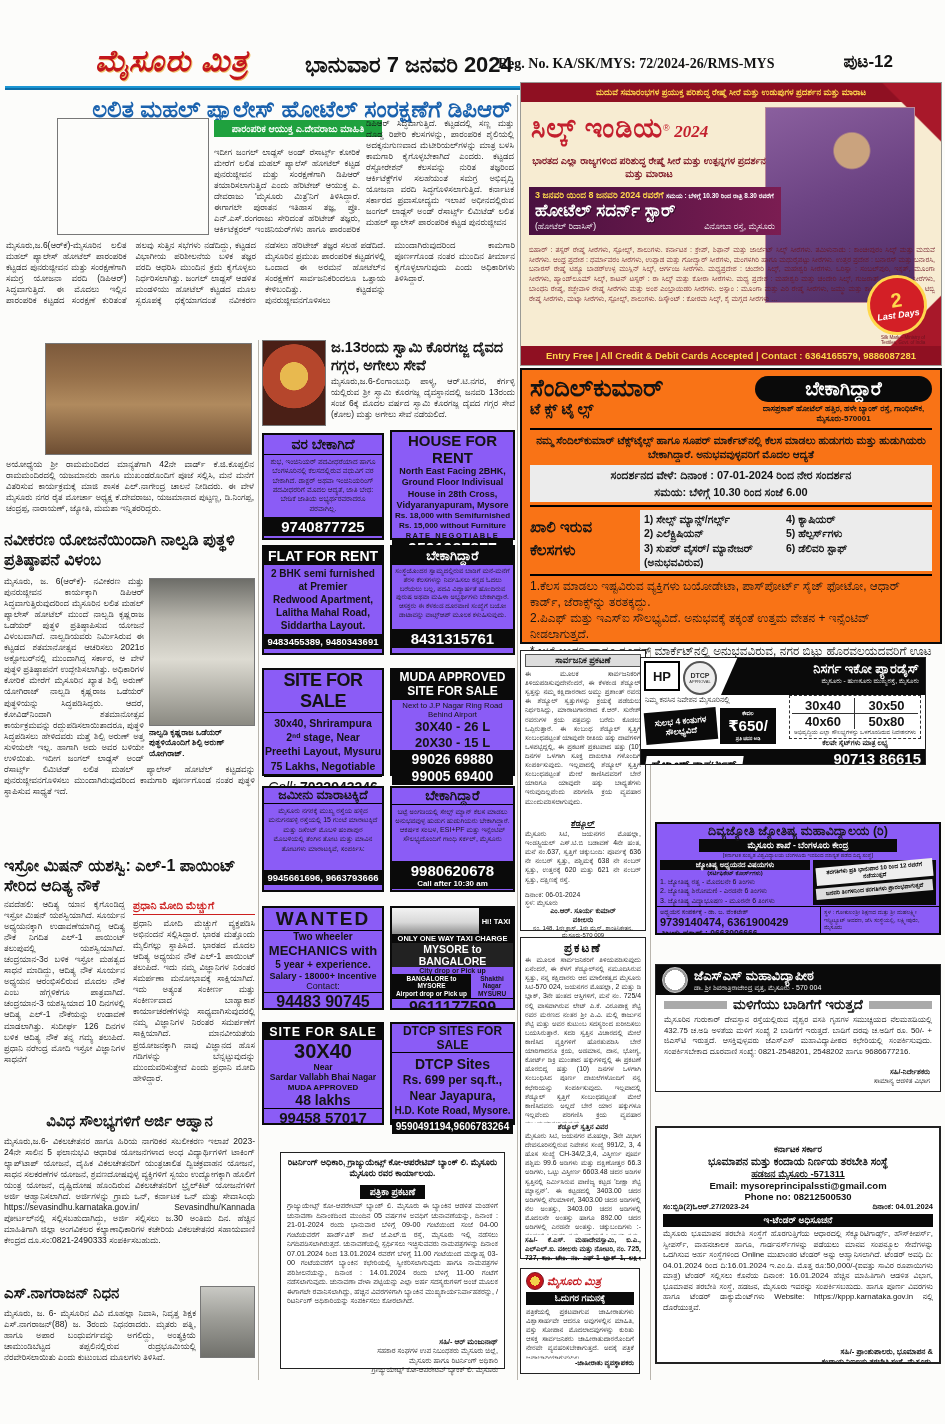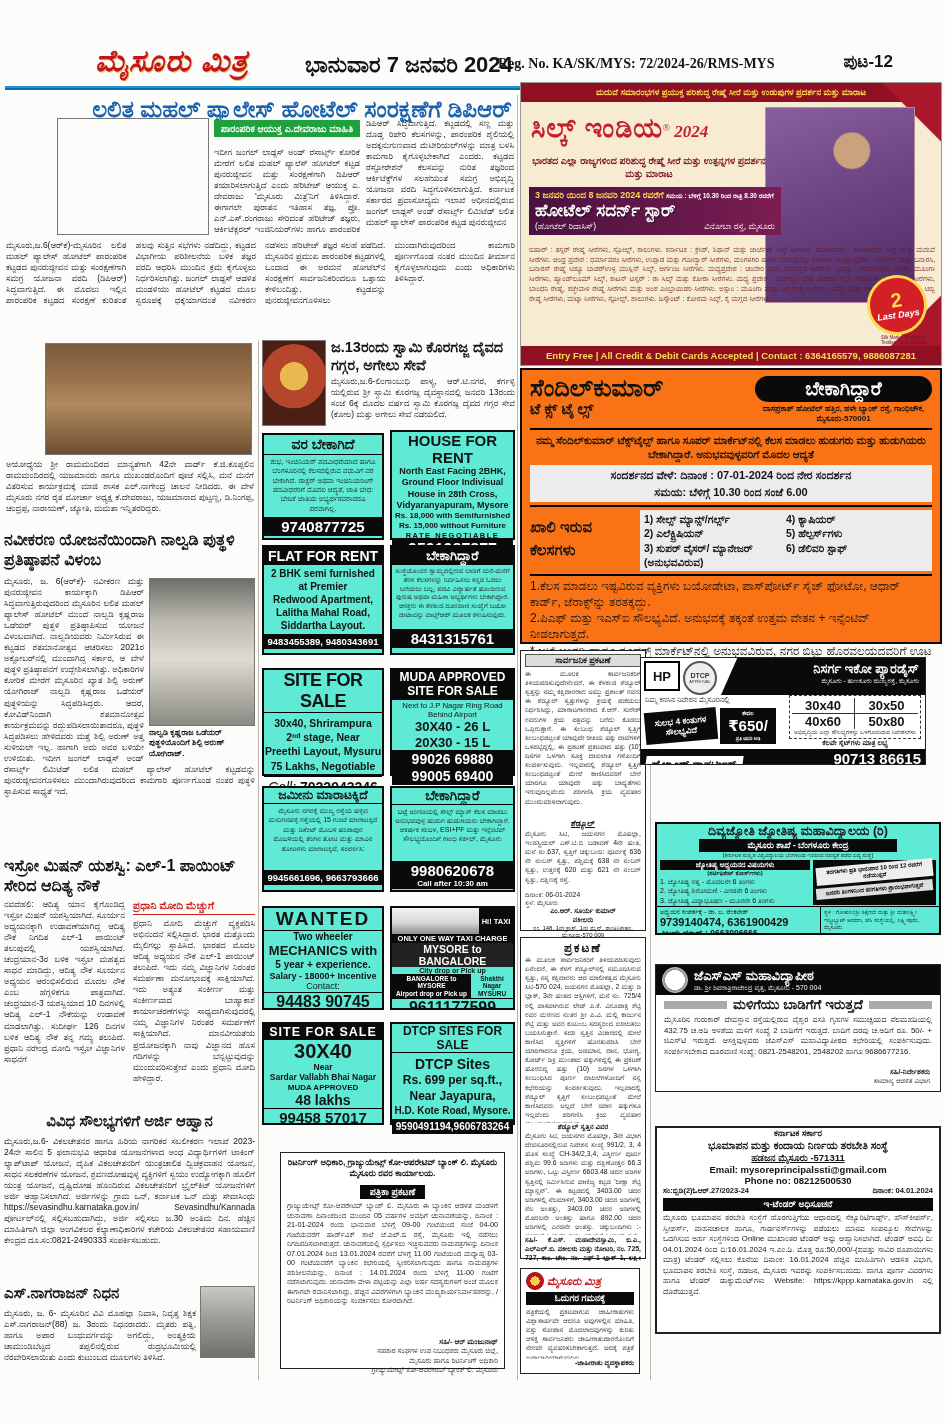--- a/index.html
+++ b/index.html
@@ -2,21 +2,21 @@
 <html><head>
 <meta charset="utf-8">
 <style>
   *{margin:0;padding:0;box-sizing:border-box}
   html,body{background:#e9e7e2}
   .page{position:relative;width:945px;height:1424px;background:#fcfcfa;margin:0 auto;
         font-family:"Liberation Sans","DejaVu Sans",sans-serif;color:#141414;overflow:hidden}
   .abs{position:absolute}
   .b{font-weight:bold}.c{text-align:center}.w{color:#fff}.j{text-align:justify}
   .bar{background:#0a0a0a;color:#fff;font-weight:bold;text-align:center}
-  .box{border:2px solid #0a0a0a;background:#5eead4}
+  .box{border:2px solid #0a0a0a;background:#8b5cf6}
   .tbox{border:1px solid #222;background:#fff}
   .rule-v{position:absolute;width:1px;background:#b9b5ad}
   
   .logo{color:#c3161c;font-size:30px;font-weight:bold;font-style:italic;letter-spacing:1px;text-shadow:1px 1px 0 #f0c36a}
   .toprule{position:absolute;left:5px;right:50px;top:86px;height:4px;background:#1b96d4;border-bottom:2px solid #0d6ea8}
   .lead-hl{color:#1a62ae;font-size:23px;font-weight:bold;line-height:1.25;text-align:center}
   .greenbox{background:#1fa13e;color:#fff;font-size:9.5px;font-weight:bold;text-align:center;padding:3px 2px;line-height:1.2}
   .news{font-size:8.5px;line-height:1.3}
   .hl2{font-size:16px;font-weight:bold;line-height:1.25;text-align:left}
   .hl3{font-size:15px;font-weight:bold;line-height:1.25}
@@ -71,21 +71,21 @@
   <div class="abs b" style="left:498px;top:56px;font-size:14px;font-family:'Liberation Serif','DejaVu Serif',serif">Reg. No. KA/SK/MYS: 72/2024-26/RMS-MYS</div>
   <div class="abs b" style="left:815px;top:52px;width:78px;text-align:right;font-size:17px">ಪುಟ-12</div>
   <div class="toprule"></div>
 
   <div class="rule-v" style="left:258px;top:340px;height:1040px"></div>
   <div class="rule-v" style="left:517px;top:95px;height:1285px"></div>
   <div class="rule-v" style="left:650px;top:650px;height:730px"></div>
 
   <div class="abs lead-hl" style="left:88px;top:95px;width:428px">ಲಲಿತ ಮಹಲ್ ಪ್ಯಾಲೇಸ್ ಹೋಟೆಲ್ ಸಂರಕ್ಷಣೆಗೆ ಡಿಪಿಆರ್</div>
   <div class="abs ph ph-palace" style="left:57px;top:118px;width:152px;height:117px"></div>
-  <div class="abs greenbox" style="left:214px;top:120px;width:146px">ಪಾರಂಪರಿಕ ಆಯುಕ್ತ ಎ.ದೇವರಾಜು ಮಾಹಿತಿ</div>
+  <div class="abs greenbox" style="left:214px;top:120px;width:168px">ಪಾರಂಪರಿಕ ಆಯುಕ್ತ ಎ.ದೇವರಾಜು ಮಾಹಿತಿ</div>
   <div class="abs news j" style="left:214px;top:147px;width:146px;height:89px;overflow:hidden">ಇದೀಗ ಜಂಗಲ್ ಲಾಡ್ಜಸ್ ಅಂಡ್ ರೆಸಾರ್ಟ್ಸ್ ಕೋರಿಕೆ ಮೇರೆಗೆ ಲಲಿತ ಮಹಲ್ ಪ್ಯಾಲೆಸ್ ಹೋಟೆಲ್ ಕಟ್ಟಡ ಪುನರುಜ್ಜೀವನ ಮತ್ತು ಸಂರಕ್ಷಣೆಗಾಗಿ ಡಿಪಿಆರ್ ತಯಾರಿಸಲಾಗುತ್ತಿದೆ ಎಂದು ಹೆರಿಟೇಜ್ ಆಯುಕ್ತ ಎ. ದೇವರಾಜು 'ಮೈಸೂರು ಮಿತ್ರ'ನಿಗೆ ತಿಳಿಸಿದ್ದಾರೆ. ಈಗಾಗಲೇ ಪುರಾತನ ಇತಿಹಾಸ ತಜ್ಞ, ಪ್ರೊ. ಎನ್.ಎಸ್.ರಂಗರಾಜು ಸೇರಿದಂತೆ ಹೆರಿಟೇಜ್ ತಜ್ಞರು, ಆರ್ಕಿಟೆಕ್ಚರಲ್ ಇಂಜಿನಿಯರ್‌ಗಳು ಹಾಗೂ ಪಾರಂಪರಿಕ ಇಲಾಖೆ ಇಂಜಿನಿಯರ್‌ಗಳು ಸ್ಥಳಕ್ಕೆ ಭೇಟಿ ನೀಡಿ ಪರಿಶೀಲನೆ ನಡೆಸಿದ್ದಾರೆ.</div>
   <div class="abs news j" style="left:366px;top:118px;width:148px;height:118px;overflow:hidden">ಡಿಪಿಆರ್ ಸಿದ್ಧವಾಗುತ್ತಿದೆ. ಕಟ್ಟಡದಲ್ಲಿ ಸಣ್ಣ ಮತ್ತು ದೊಡ್ಡ ರಿಪೇರಿ ಕೆಲಸಗಳನ್ನು, ಪಾರಂಪರಿಕ ಶೈಲಿಯಲ್ಲಿ ಅದಕ್ಕನುಗುಣವಾದ ಮೆಟೀರಿಯಲ್‌ಗಳನ್ನು ಮಾತ್ರ ಬಳಸಿ ಕಾಮಗಾರಿ ಕೈಗೊಳ್ಳಬೇಕಾಗಿದೆ ಎಂದರು. ಕಟ್ಟಡದ ರೆಸ್ಟೋರೇಶನ್ ಕೆಲಸವನ್ನು ನುರಿತ ತಜ್ಞರಿಂದ ಆರ್ಕಿಟೆಕ್ಟ್‌ಗಳ ಸಲಹೆಯಂತೆ ಸಮಗ್ರ ಅಭಿವೃದ್ಧಿ ಯೋಜನಾ ವರದಿ ಸಿದ್ಧಗೊಳಿಸಲಾಗುತ್ತಿದೆ. ಕರ್ನಾಟಕ ಸರ್ಕಾರದ ಪ್ರವಾಸೋದ್ಯಮ ಇಲಾಖೆ ಅಧೀನದಲ್ಲಿರುವ ಜಂಗಲ್ ಲಾಡ್ಜಸ್ ಅಂಡ್ ರೆಸಾರ್ಟ್ಸ್ ಲಿಮಿಟೆಡ್ ಲಲಿತ ಮಹಲ್ ಪ್ಯಾಲೇಸ್ ಪಾರಂಪರಿಕ ಕಟ್ಟಡ ಪುನರುಜ್ಜೀವನ</div>
   <div class="abs news j" style="left:6px;top:240px;width:509px;height:97px;overflow:hidden;column-count:4;column-gap:9px">ಮೈಸೂರು,ಜ.6(ಆರ್‌ಕೆ)-ಮೈಸೂರಿನ ಲಲಿತ ಮಹಲ್ ಪ್ಯಾಲೇಸ್ ಹೋಟೆಲ್ ಪಾರಂಪರಿಕ ಕಟ್ಟಡದ ಪುನರುಜ್ಜೀವನ ಮತ್ತು ಸಂರಕ್ಷಣೆಗಾಗಿ ಸಮಗ್ರ ಯೋಜನಾ ವರದಿ (ಡಿಪಿಆರ್) ಸಿದ್ಧವಾಗುತ್ತಿದೆ. ಈ ಮೊದಲು ಇಲ್ಲಿನ ಪಾರಂಪರಿಕ ಕಟ್ಟಡದ ಸಂರಕ್ಷಣೆ ಕುರಿತಂತೆ ಹಲವು ಸುತ್ತಿನ ಸಭೆಗಳು ನಡೆದಿದ್ದು, ಕಟ್ಟಡದ ವಿಭಾಗೀಯ ಪರಿಶೀಲನೆಯ ಬಳಿಕ ತಜ್ಞರ ವರದಿ ಆಧರಿಸಿ ಮುಂದಿನ ಕ್ರಮ ಕೈಗೊಳ್ಳಲು ನಿರ್ಧರಿಸಲಾಗಿತ್ತು. ಜಂಗಲ್ ಲಾಡ್ಜಸ್ ಆಡಳಿತ ಮಂಡಳಿಯು ಹೋಟೆಲ್ ಕಟ್ಟಡದ ಮೂಲ ಸ್ವರೂಪಕ್ಕೆ ಧಕ್ಕೆಯಾಗದಂತೆ ನವೀಕರಣ ನಡೆಸಲು ಹೆರಿಟೇಜ್ ತಜ್ಞರ ಸಲಹೆ ಪಡೆದಿದೆ. ಮೈಸೂರಿನ ಪ್ರಮುಖ ಪಾರಂಪರಿಕ ಕಟ್ಟಡಗಳಲ್ಲಿ ಒಂದಾದ ಈ ಅರಮನೆ ಹೋಟೆಲ್‌ನ ಸಂರಕ್ಷಣೆಗೆ ಸಾರ್ವಜನಿಕರಿಂದಲೂ ಒತ್ತಾಯ ಕೇಳಿಬಂದಿತ್ತು. ಕಟ್ಟಡವನ್ನು ಪುನರುಜ್ಜೀವನಗೊಳಿಸಲು ಮುಂದಾಗಿರುವುದರಿಂದ ಕಾಮಗಾರಿ ಪೂರ್ಣಗೊಂಡ ನಂತರ ಮುಂದಿನ ತೀರ್ಮಾನ ಕೈಗೊಳ್ಳಲಾಗುವುದು ಎಂದು ಅಧಿಕಾರಿಗಳು ತಿಳಿಸಿದ್ದಾರೆ.</div>
 
   <div class="abs ph ph-group" style="left:45px;top:343px;width:207px;height:112px"></div>
   <div class="abs cap j" style="left:6px;top:459px;width:248px;height:70px;overflow:hidden">ಅಯೋಧ್ಯೆಯ ಶ್ರೀ ರಾಮಮಂದಿರದ ಮಾನ್ಯತೆಗಾಗಿ 42ನೇ ವಾರ್ಡ್ ಕೆ.ಜಿ.ಕೊಪ್ಪಲಿನ ರಾಮಮಂದಿರದಲ್ಲಿ ಯಜಮಾನರು ಹಾಗೂ ಮುಖಂಡರೊಂದಿಗೆ ಪೂಜೆ ಸಲ್ಲಿಸಿ, ಮನೆ ಮನೆಗೆ ವಿತರಿಸುವ ಕಾರ್ಯಕ್ರಮಕ್ಕೆ ಮಾಜಿ ಶಾಸಕ ಎಲ್.ನಾಗೇಂದ್ರ ಚಾಲನೆ ನೀಡಿದರು. ಈ ವೇಳೆ ಮೈಸೂರು ನಗರ ರೈತ ಮೋರ್ಚಾ ಅಧ್ಯಕ್ಷ ಕೆ.ದೇವರಾಜು, ಯಜಮಾನಾದ ಪುಟ್ಟಣ್ಣ, ಡಿ.ನಿಂಗಪ್ಪ, ಚಂದ್ರಪ್ಪ, ನಾರಾಯಣ್, ಜ್ಯೋತಿ, ಮಮತಾ ಇನ್ನಿತರರಿದ್ದರು.</div>
 
   <div class="abs hl2" style="left:4px;top:530px;width:251px">ನವೀಕರಣ ಯೋಜನೆಯಿಂದಾಗಿ ನಾಲ್ವಡಿ ಪುತ್ಥಳಿ ಪ್ರತಿಷ್ಠಾಪನೆ ವಿಳಂಬ</div>
   <div class="abs" style="left:4px;top:576px;width:251px;height:280px;overflow:hidden">
     <div style="float:right;width:106px;margin:2px 0 2px 5px">
@@ -456,21 +456,21 @@
       <div class="b" style="font-size:13.5px">ಮಳಿಗೆಯು ಬಾಡಿಗೆಗೆ ಇರುತ್ತದೆ</div>
       <div style="flex:1;height:8px;background:#aaa"></div>
     </div>
     <div class="j" style="font-size:7.8px;line-height:1.35;padding:0 8px;height:52px;overflow:hidden">ಮೈಸೂರಿನ ಗುರುಕಾರ್ ದೇವಸ್ಥಾನ ರಸ್ತೆಯಲ್ಲಿರುವ ವೈಶ್ವರ ವಸತಿ ಗೃಹಗಳ ಸಮುಚ್ಚಯದ ನೆಲಮಹಡಿಯಲ್ಲಿ 432.75 ಚ.ಅಡಿ ಅಳತೆಯ ಮಳಿಗೆ ಸಂಖ್ಯೆ 2 ಬಾಡಿಗೆಗೆ ಇರುತ್ತದೆ. ಬಾಡಿಗೆ ದರವು ಚ.ಅಡಿಗೆ ರೂ. 50/- + ಜಿಎಸ್‌ಟಿ ಇರುತ್ತದೆ. ಆಸಕ್ತಿವುಳ್ಳವರು ಜೆಎಸ್‌ಎಸ್ ಮಹಾವಿದ್ಯಾಪೀಠದ ಕಛೇರಿಯಲ್ಲಿ ಸಂಪರ್ಕಿಸುವುದು. ಸಂಪರ್ಕಿಸಬೇಕಾದ ದೂರವಾಣಿ ಸಂಖ್ಯೆ: 0821-2548201, 2548202 ಹಾಗೂ 9686677216.</div>
     <div class="sign" style="padding-right:10px;font-size:7px">
       <div class="b">ಸಹಿ/-ನಿರ್ದೇಶಕರು</div>
       <div>ಸಾಮಾನ್ಯ ಆಡಳಿತ ವಿಭಾಗ</div>
     </div>
   </div>
 
-  <div class="abs tbox" style="left:655px;top:1126px;width:286px;height:208px;padding:0 6px;border-width:2px;overflow:hidden">
+  <div class="abs tbox" style="left:655px;top:1126px;width:286px;height:238px;padding:16px 6px;border-width:2px;overflow:hidden">
     <div class="c b" style="font-size:8.5px">ಕರ್ನಾಟಕ ಸರ್ಕಾರ</div>
     <div class="c b" style="font-size:10.5px">ಭೂಮಾಪನ ಮತ್ತು ಕಂದಾಯ ನಿರ್ಣಯ ತರಬೇತಿ ಸಂಸ್ಥೆ</div>
     <div class="c b" style="font-size:9.5px;text-decoration:underline">ಹಡಜನ ಮೈಸೂರು -571311</div>
     <div class="c b" style="font-size:9.5px">Email: mysoreprincipalssti@gmail.com</div>
     <div class="c b" style="font-size:9.5px">Phone no: 08212500530</div>
     <div style="display:flex;justify-content:space-between;font-size:7.5px;font-weight:bold">
       <span>ಸಂ:ಬ್ಬಿಡಿ(2)ಓಆರ್.27/2023-24</span>
       <span>ದಿನಾಂಕ: 04.01.2024</span>
     </div>
     <div class="bar" style="font-size:9px;padding:1px;margin:2px 0">ಇ-ಟೆಂಡರ್ ಅಧಿಸೂಚನೆ</div>

